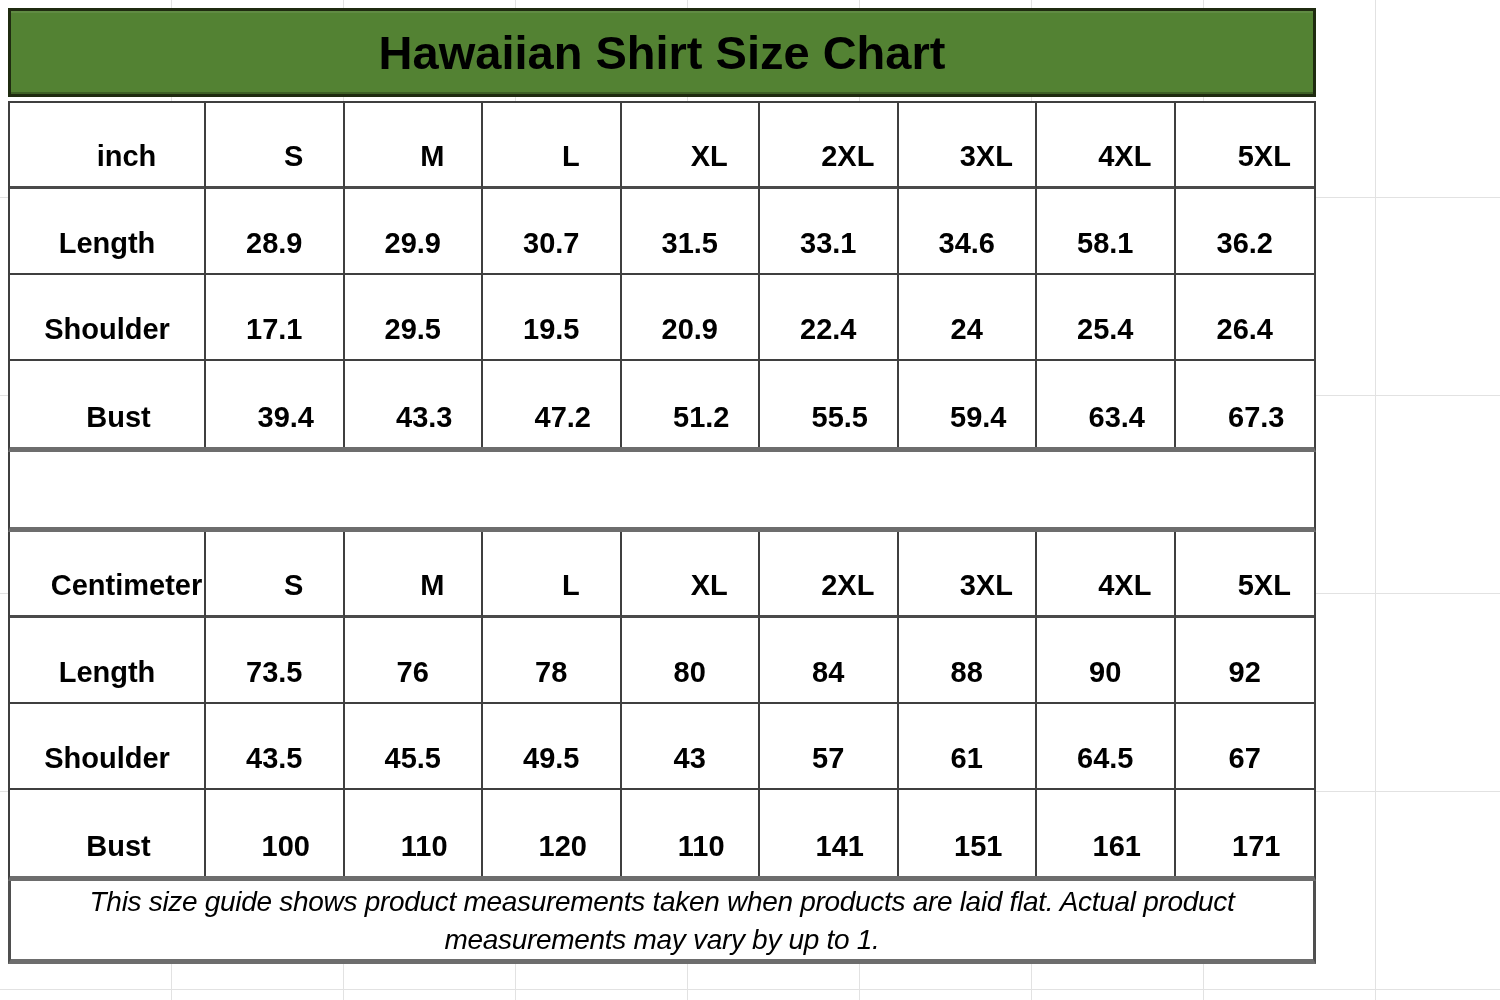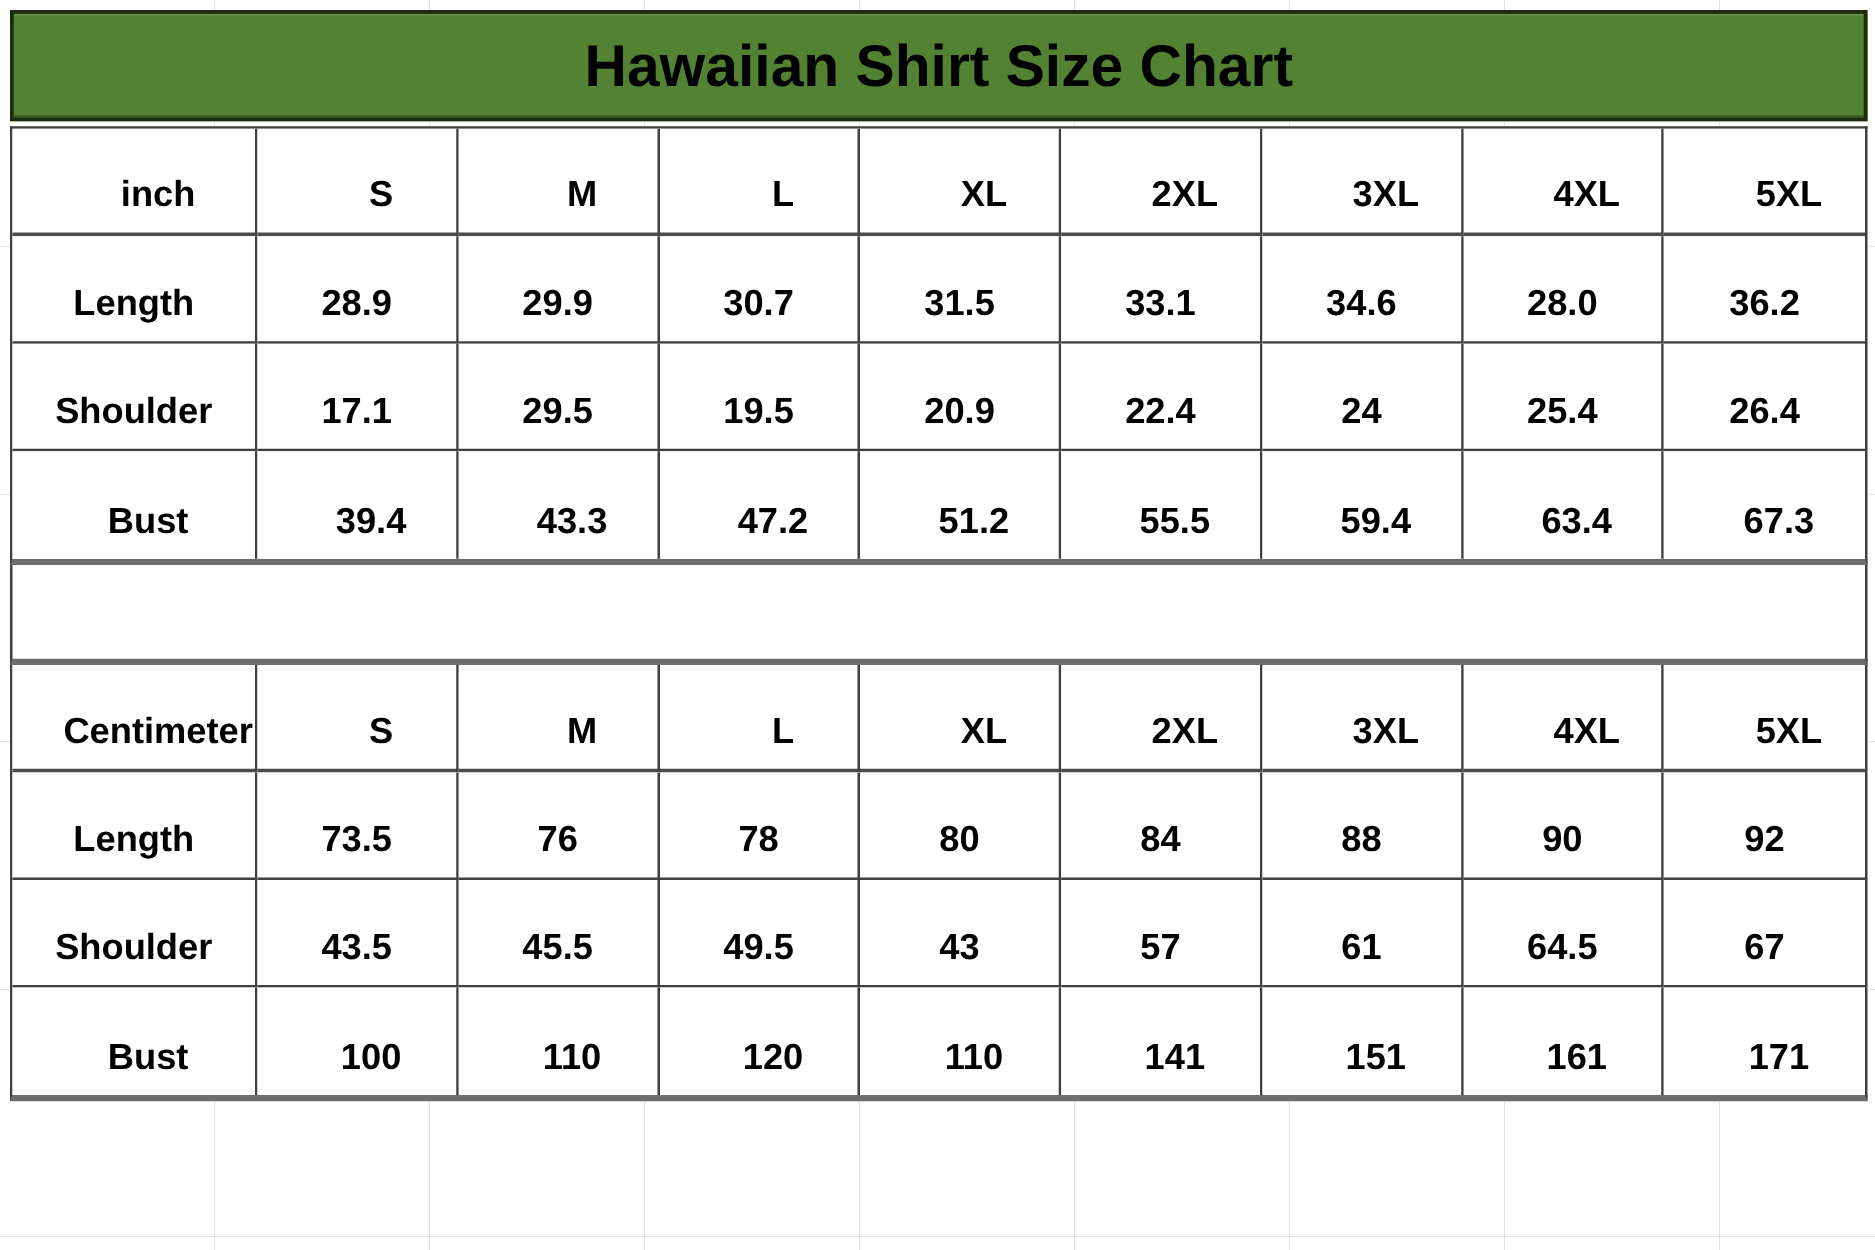--- a/index.html
+++ b/index.html
@@ -10,21 +10,21 @@
     color: #000;
     background-color: #ffffff;
     background-image:
       repeating-linear-gradient(to right, transparent 0 171px, #e2e2e2 171px 172px),
       repeating-linear-gradient(to bottom, transparent 0 197px, #e2e2e2 197px 198px);
     overflow: hidden;
   }
   .sheet {
     position: absolute;
     left: 8px; top: 8px;
-    width: 1486px;
+    width: 1308px;
     text-align: center;
   }
   
   .title-bar {
     height: 89px;
     background: #538233;
     border: 3px solid #1f2b10;
     box-shadow: inset 0 -2px 0 rgba(0,0,0,.25), inset 0 2px 0 rgba(255,255,255,.08);
     display: flex; align-items: center; justify-content: center;
     margin-bottom: 4px;
@@ -109,21 +109,21 @@
       <div class="cell">5XL</div>
     </div>
     <div class="trow">
       <div class="cell">Length</div>
       <div class="cell">28.9</div>
       <div class="cell">29.9</div>
       <div class="cell">30.7</div>
       <div class="cell">31.5</div>
       <div class="cell">33.1</div>
       <div class="cell">34.6</div>
-      <div class="cell">28.0</div>
+      <div class="cell">58.1</div>
       <div class="cell">36.2</div>
     </div>
     <div class="trow">
       <div class="cell">Shoulder</div>
       <div class="cell">17.1</div>
       <div class="cell">29.5</div>
       <div class="cell">19.5</div>
       <div class="cell">20.9</div>
       <div class="cell">22.4</div>
       <div class="cell">24</div>
@@ -185,14 +185,18 @@
       <div class="cell">110</div>
       <div class="cell">120</div>
       <div class="cell">110</div>
       <div class="cell">141</div>
       <div class="cell">151</div>
       <div class="cell">161</div>
       <div class="cell">171</div>
     </div>
   </div>
 
+  <div class="footnote">
+    <div>This size guide shows product measurements taken when products are laid flat. Actual product</div>
+    <div>measurements may vary by up to 1.</div>
+  </div>
 
 </div>
 
 </body></html>

